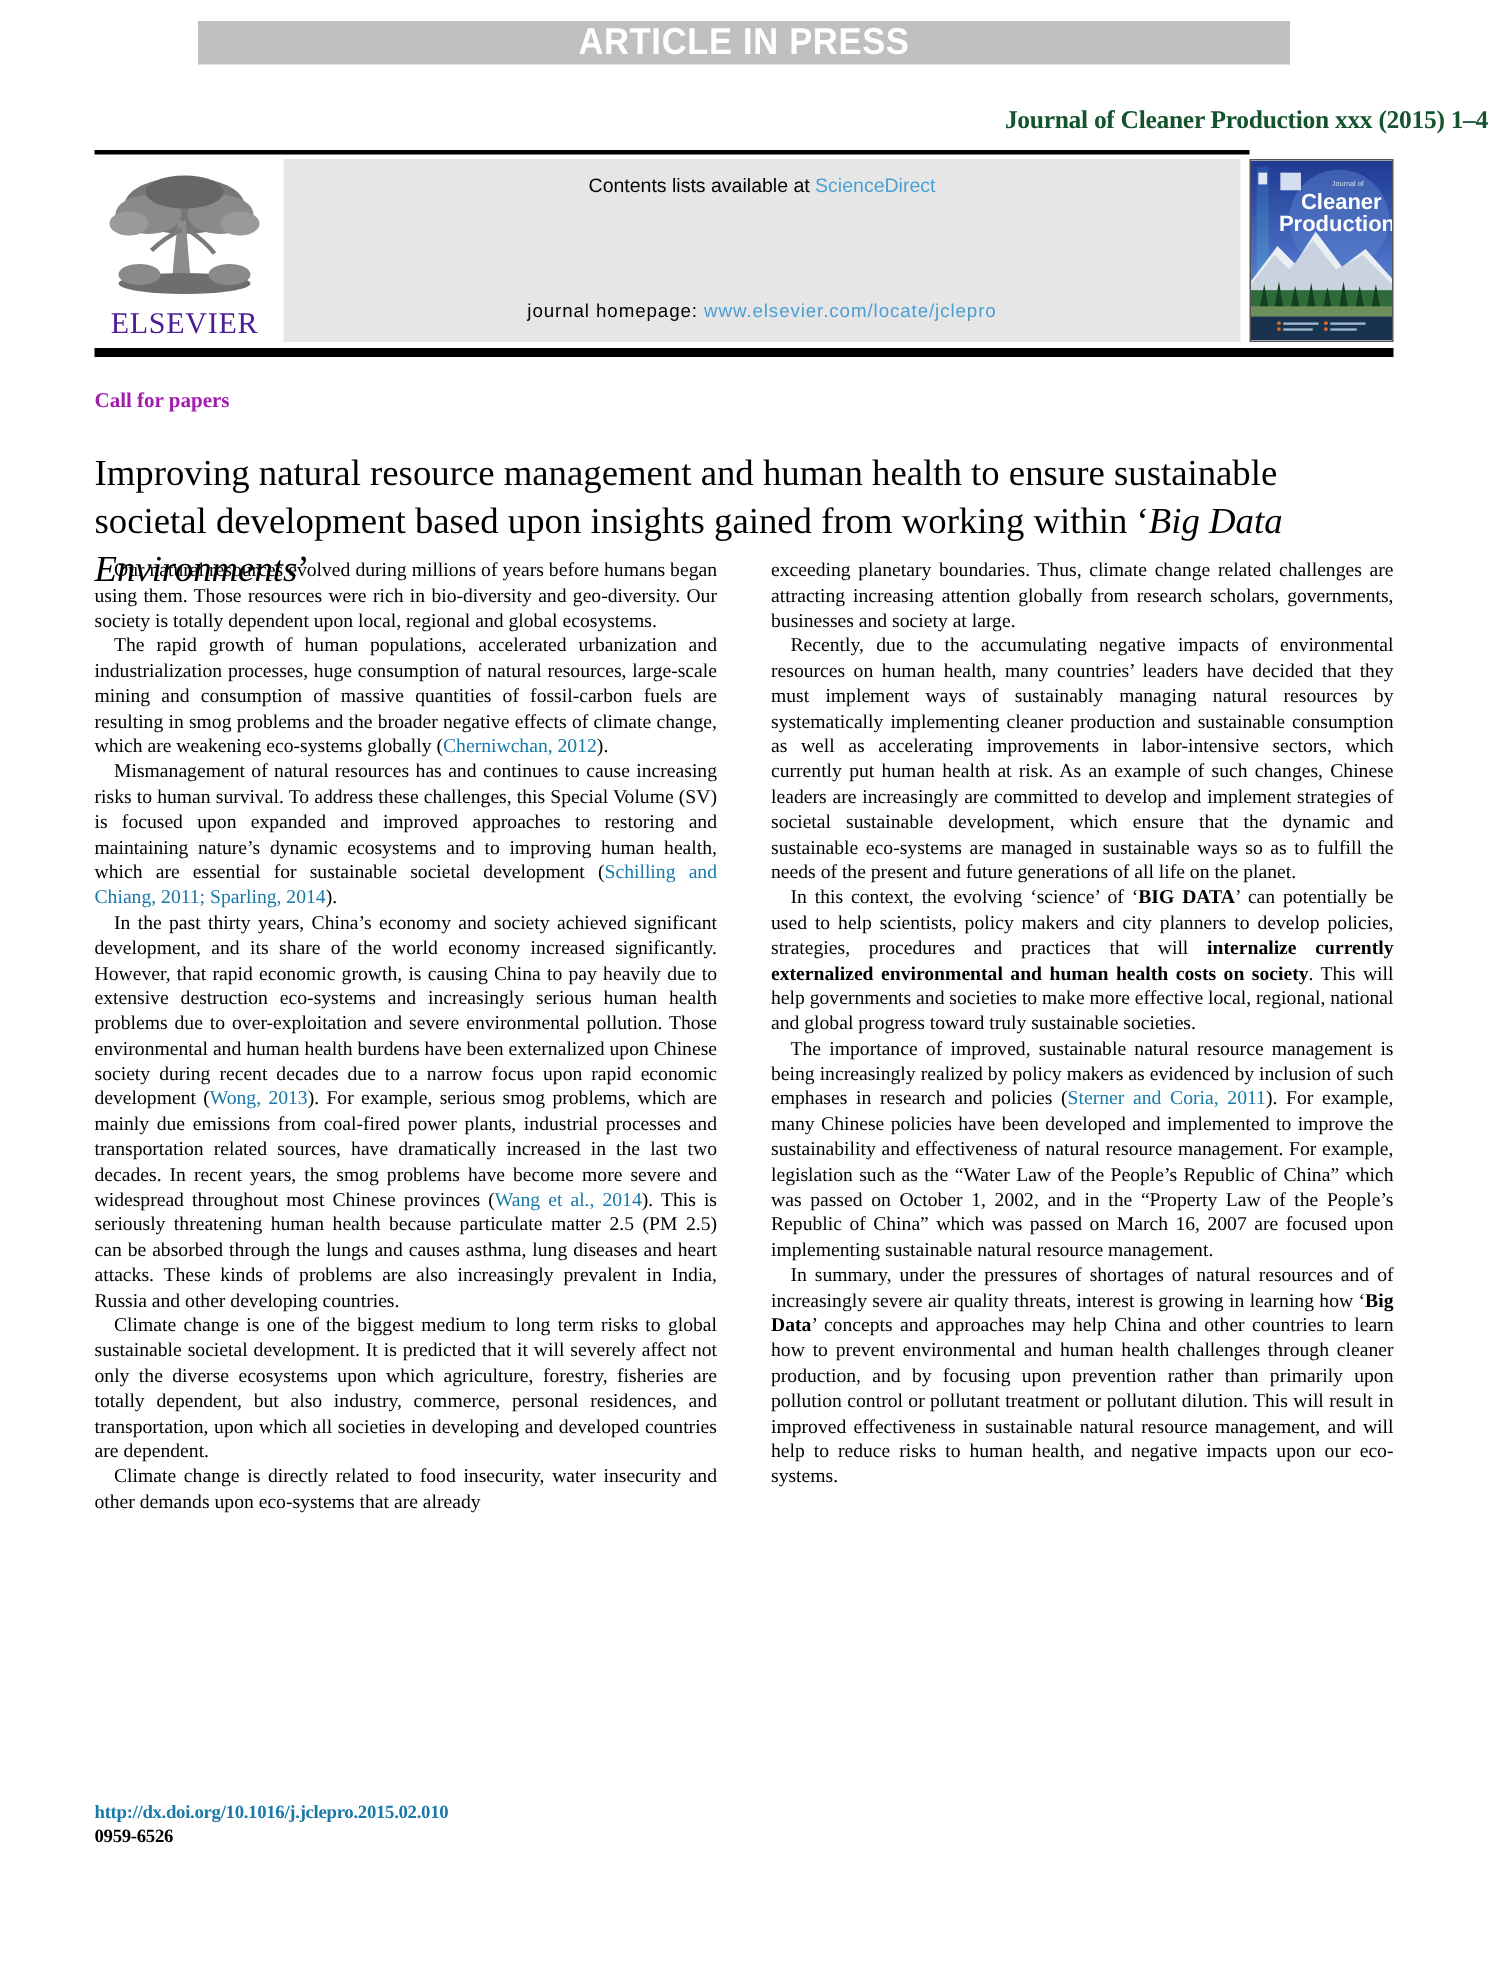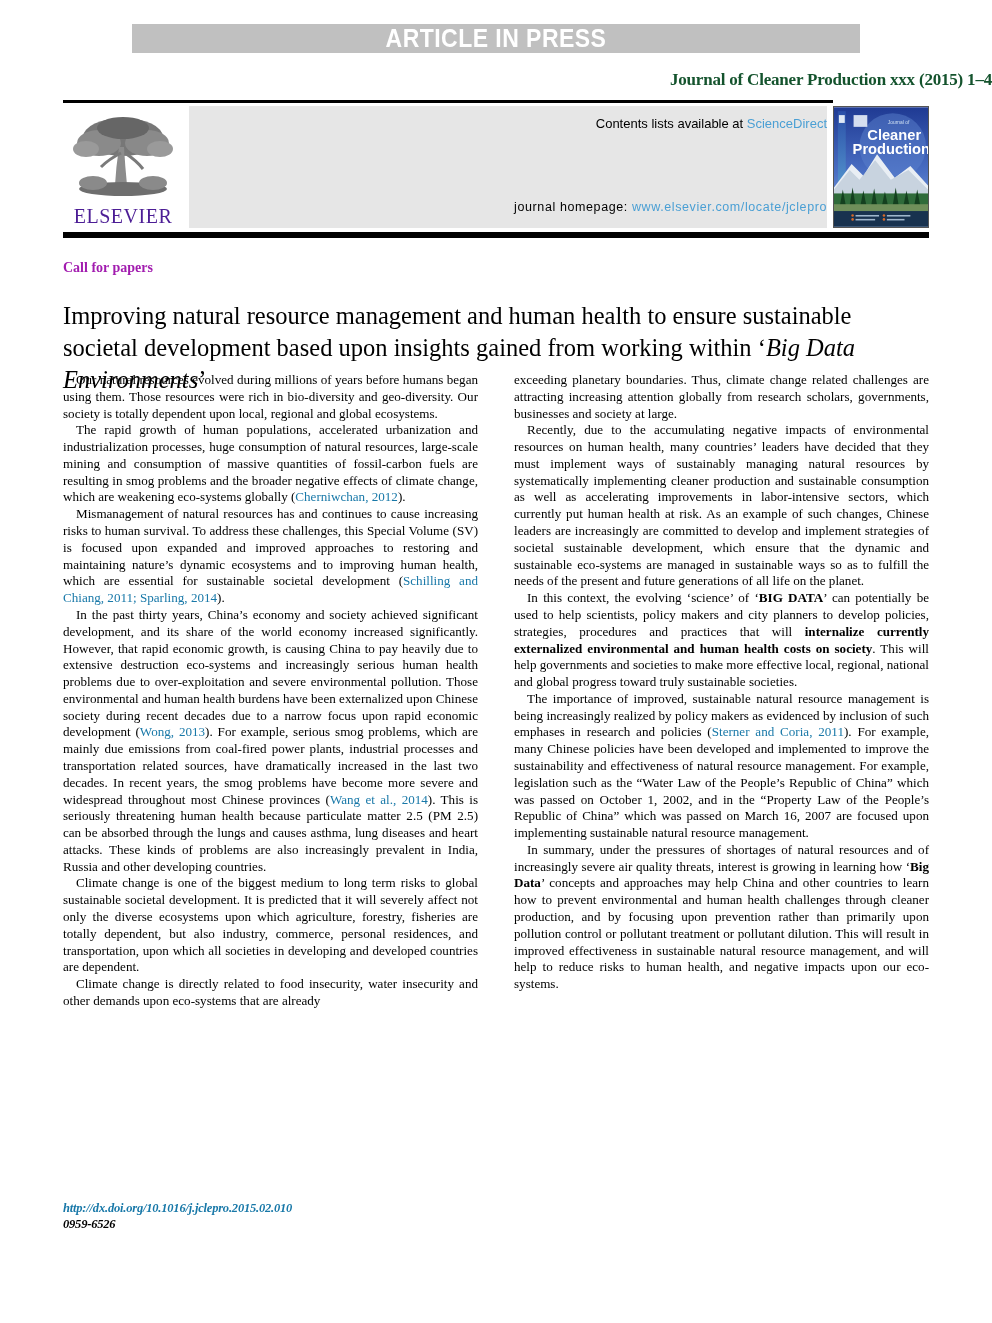--- a/index.html
+++ b/index.html
@@ -13,21 +13,21 @@
     font-family: "Liberation Serif", serif;
     color: #000000;
     position: relative;
     overflow: hidden;
   }
 
   
   .aip-banner {
     position: absolute;
     left: 132px;
-    top: 24px;
+    top: 14px;
     width: 728px;
     height: 29px;
     background: #c0c0c0;
     display: flex;
     align-items: center;
     justify-content: center;
   }
   .aip-banner span {
     color: #ffffff;
     font-family: "Liberation Sans", sans-serif;
@@ -90,21 +90,21 @@
     letter-spacing: 0.5px;
     color: #4c1d95;
     line-height: 1;
     margin-top: 1px;
   }
   .grey-panel {
     flex: 1 1 auto;
     background: #e6e6e6;
     display: flex;
     flex-direction: column;
-    align-items: flex-end;
+    align-items: center;
     justify-content: space-between;
     padding: 10px 0 14px 0;
     margin-left: 6px;
   }
   .contents-line {
     font-family: "Liberation Sans", sans-serif;
     font-size: 13px;
     color: #000000;
   }
   .contents-line .sd {
@@ -200,21 +200,20 @@
     font-weight: bold;
   }
 
   
   .footer {
     position: absolute;
     left: 63px;
     top: 1201px;
     width: 420px;
     font-family: "Liberation Serif", serif;
-    font-style: italic;
   }
   .doi {
     color: #1878a8;
     font-size: 12.5px;
     line-height: 1.25;
     font-weight: bold;
     letter-spacing: -0.2px;
   }
   .issn {
     color: #000000;

